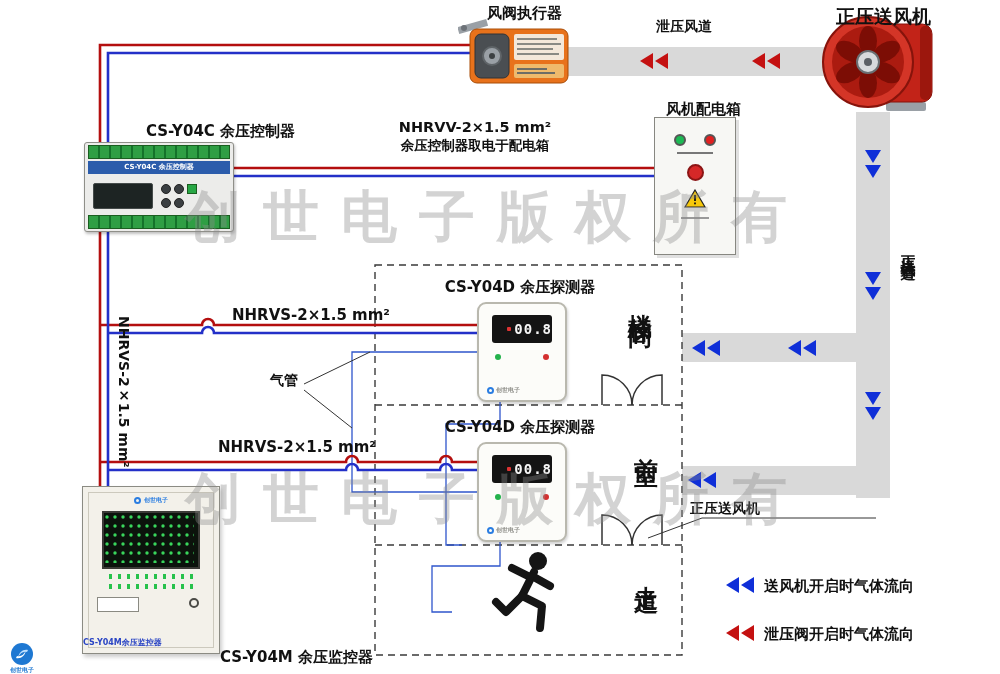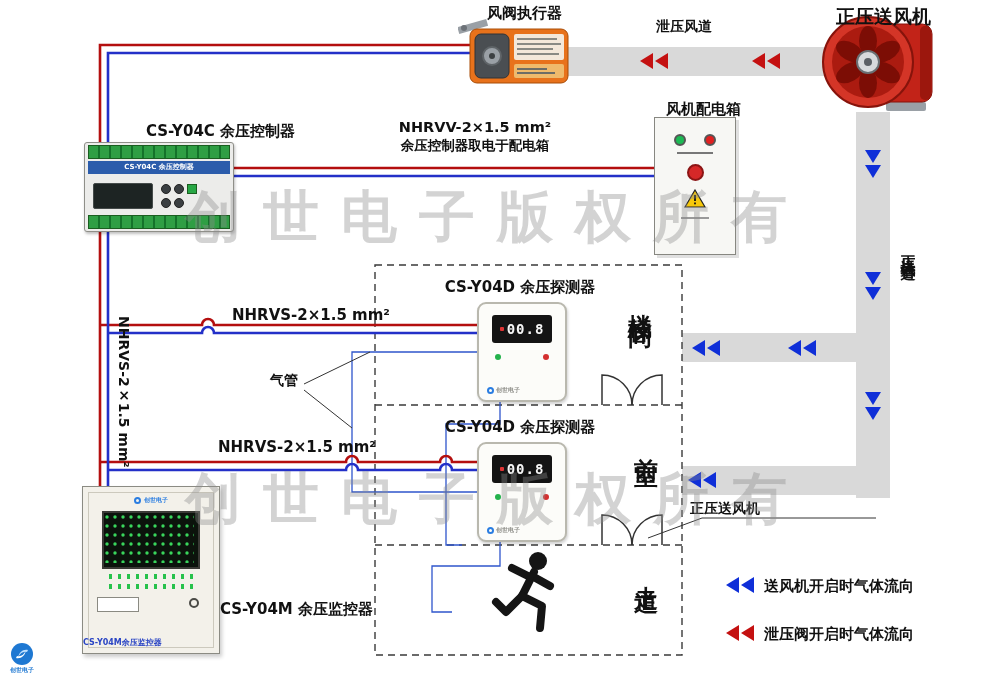--- a/index.html
+++ b/index.html
@@ -36,21 +36,21 @@
   .lamp.red{background:#e02020}
   .db-bar{height:2px;background:#777;margin:6px 22px 0}
   .db-btn{display:block;width:13px;height:13px;border-radius:50%;background:#d62828;border:2px solid #8c1515;margin:10px auto 0}
   .db-warn{display:block;margin:8px auto 0}
   .db-bar2{height:2px;background:#999;margin:9px 26px 0}
 
   
   .detector{position:absolute;left:477px;width:86px;height:96px;background:#fcfcf9;border:2px solid #b9b8ae;
       border-radius:9px;z-index:10;box-shadow:1px 2px 3px rgba(0,0,0,.18)}
   .det-lcd{width:60px;height:28px;margin:11px auto 0;background:#141414;border-radius:3px;
-      display:flex;align-items:center;justify-content:center;gap:3px}
+      display:flex;align-items:center;justify-content:flex-end;gap:3px}
   .det-dot{width:4px;height:4px;background:#d33;border-radius:1px}
   .det-val{color:#f5f5f5;font-family:"DejaVu Sans Mono","Liberation Mono",monospace;font-weight:bold;
       font-size:14px;letter-spacing:1px}
   .det-leds{display:flex;justify-content:space-between;padding:0 16px;margin-top:11px}
   .led{width:6px;height:6px;border-radius:50%}
   .led.green{background:#24b24c}
   .led.red{background:#d43030}
   .det-brand{position:absolute;left:8px;bottom:5px;display:flex;align-items:center;gap:2px;
       font-size:6px;color:#8d8d88;font-weight:bold}
   .mini-logo{width:7px;height:7px;border-radius:50%;border:2px solid #2a7de1;box-sizing:border-box}
@@ -312,21 +312,21 @@
   <div class="lbl" style="left:218px;top:438px;font-size:15px">NHRVS-2×1.5 mm²</div>
   <div class="lbl vlbl" style="left:116px;top:316px;font-size:14px">NHRVS-2×1.5 mm²</div>
   <div class="lbl" style="left:270px;top:372px;font-size:14px">气管</div>
 
   <div class="lbl vlbl" style="left:624px;top:294px;font-size:24px;letter-spacing:5px">楼梯间</div>
   <div class="lbl vlbl" style="left:630px;top:438px;font-size:24px;letter-spacing:5px">前室</div>
   <div class="lbl vlbl" style="left:630px;top:566px;font-size:24px;letter-spacing:5px">走道</div>
 
   <div class="lbl" style="left:690px;top:500px;font-size:14px">正压送风机</div>
   <div class="lbl vlbl" style="left:898px;top:244px;font-size:15px;letter-spacing:2px">正压送风管道</div>
-  <div class="lbl" style="left:220px;top:600px;font-size:15px">CS-Y04M 余压监控器</div>
+  <div class="lbl" style="left:220px;top:648px;font-size:15px">CS-Y04M 余压监控器</div>
 
   <div class="legend-row" style="left:764px;top:577px">送风机开启时气体流向</div>
   <div class="legend-row" style="left:764px;top:625px">泄压阀开启时气体流向</div>
 
   <div class="wm" style="left:185px;top:180px">创世电子版权所有</div>
   <div class="wm" style="left:185px;top:462px">创世电子版权所有</div>
 
   <div class="corner-brand">
     <svg width="24" height="24" viewBox="0 0 24 24">
       <circle cx="12" cy="12" r="11" fill="#1e78d2"></circle>

